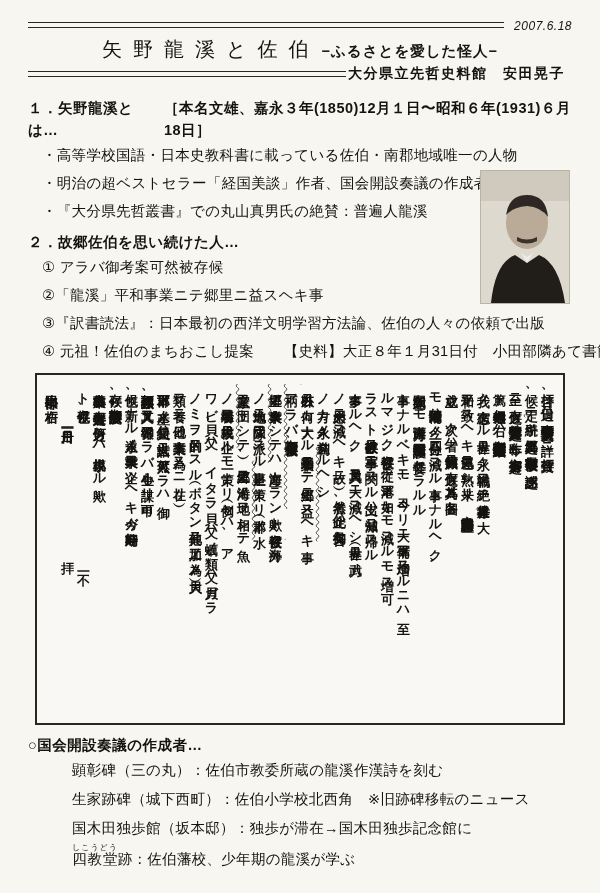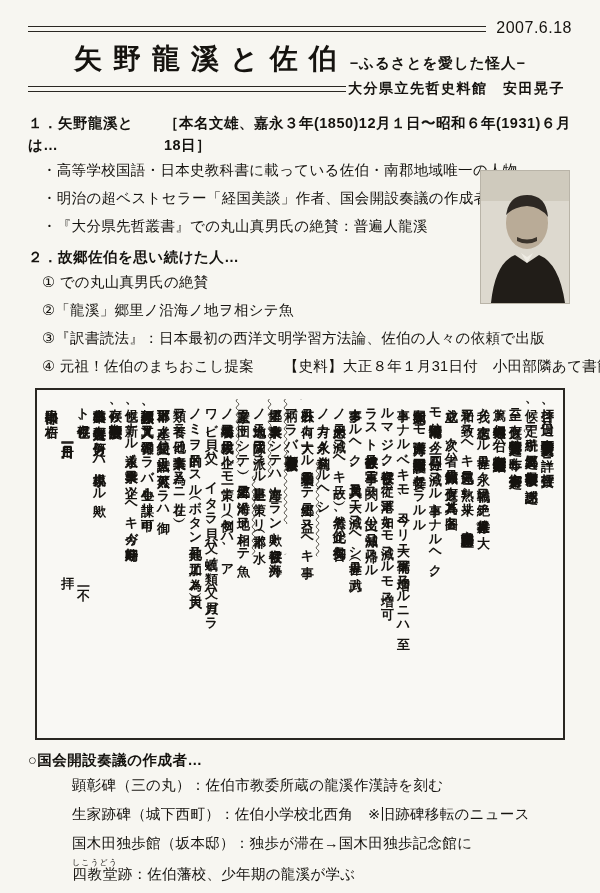--- a/index.html
+++ b/index.html
@@ -9,23 +9,23 @@
     color:#15130f;
     font-family:"Liberation Sans","DejaVu Sans",sans-serif;
     overflow:hidden;
     -webkit-font-smoothing:antialiased;
   }
   .page{position:relative;width:600px;height:893px;box-sizing:border-box;padding:10px 28px 0 28px;}
 
   
   .hdr-row1{display:flex;align-items:flex-end;gap:10px;margin-top:4px;}
   .dbl-rule{height:4px;border-top:1.6px solid #2a2722;border-bottom:1.6px solid #2a2722;flex:1;}
-  .date{font-size:16px;letter-spacing:.5px;white-space:nowrap;transform:translateY(5px);}
+  .date{font-size:12px;letter-spacing:.5px;white-space:nowrap;transform:translateY(5px);font-style:italic;}
   .title-row{text-align:center;margin:8px 0 2px 0;}
-  .title{font-size:28px;font-weight:700;letter-spacing:11px;text-align:center;}
+  .title{font-size:20px;font-weight:400;letter-spacing:11px;text-align:center;}
   .subtitle{font-size:14.5px;font-weight:600;letter-spacing:1px;margin-left:2px;text-align:right;}
   .hdr-row2{display:flex;align-items:center;gap:2px;margin-top:2px;}
   .hdr-row2 .dbl-rule{flex:0 0 318px;}
   .affiliation{font-size:14px;font-weight:600;letter-spacing:1.5px;white-space:nowrap;}
 
   
   .sec{margin-top:14px;}
   .h-line{font-size:14.5px;font-weight:600;letter-spacing:.5px;line-height:22px;display:flex;}
   .h-note{margin-left:14px;font-weight:600;}
   .t-line{font-size:14.5px;font-weight:500;letter-spacing:.3px;line-height:28px;white-space:nowrap;}
@@ -101,22 +101,22 @@
     <div id="s1-bullets" class="indent1">
         <div class="t-line">・高等学校国語・日本史教科書に載っている佐伯・南郡地域唯一の人物</div>
         <div class="t-line">・明治の超ベストセラー「経国美談」作者、国会開設奏議の作成者</div>
         <div class="t-line">・『大分県先哲叢書』での丸山真男氏の絶賛：普遍人龍溪</div>
       </div>
   </div>
 
   <div class="sec" style="margin-top:6px;">
     <div class="h-line">２．故郷佐伯を思い続けた人…</div>
     <div id="s2-items" class="indent2">
-        <div class="t-line">① での丸山真男氏の絶賛</div>
-        <div class="t-line">②「龍溪」郷里ノ沿海ノ地ヲ相シテ魚</div>
+        <div class="t-line">① アラバ御考案可然被存候</div>
+        <div class="t-line">②「龍溪」平和事業ニテ郷里ニ益スヘキ事</div>
         <div class="t-line">③『訳書読法』：日本最初の西洋文明学習方法論、佐伯の人々の依頼で出版</div>
         <div class="t-line">④ 元祖！佐伯のまちおこし提案　　【史料】大正８年１月31日付　小田部隣あて書簡</div>
       </div>
   </div>
 
   <div class="letterbox">
     <div id="letter" class="letter">
         <div class="col"><span>拝啓、過日ハ貴書被下御清安之状ヲ詳ニ拝賀致</span></div>
         <div class="col"><span>候、定テ引続キ郷里之為メ御尽力被下候事ト感謝之</span></div>
         <div class="col"><span>至ニ有之候、</span><span class="em">貴翰之官軍港之件</span><span>ハ昨年も御来書有之、</span></div>

